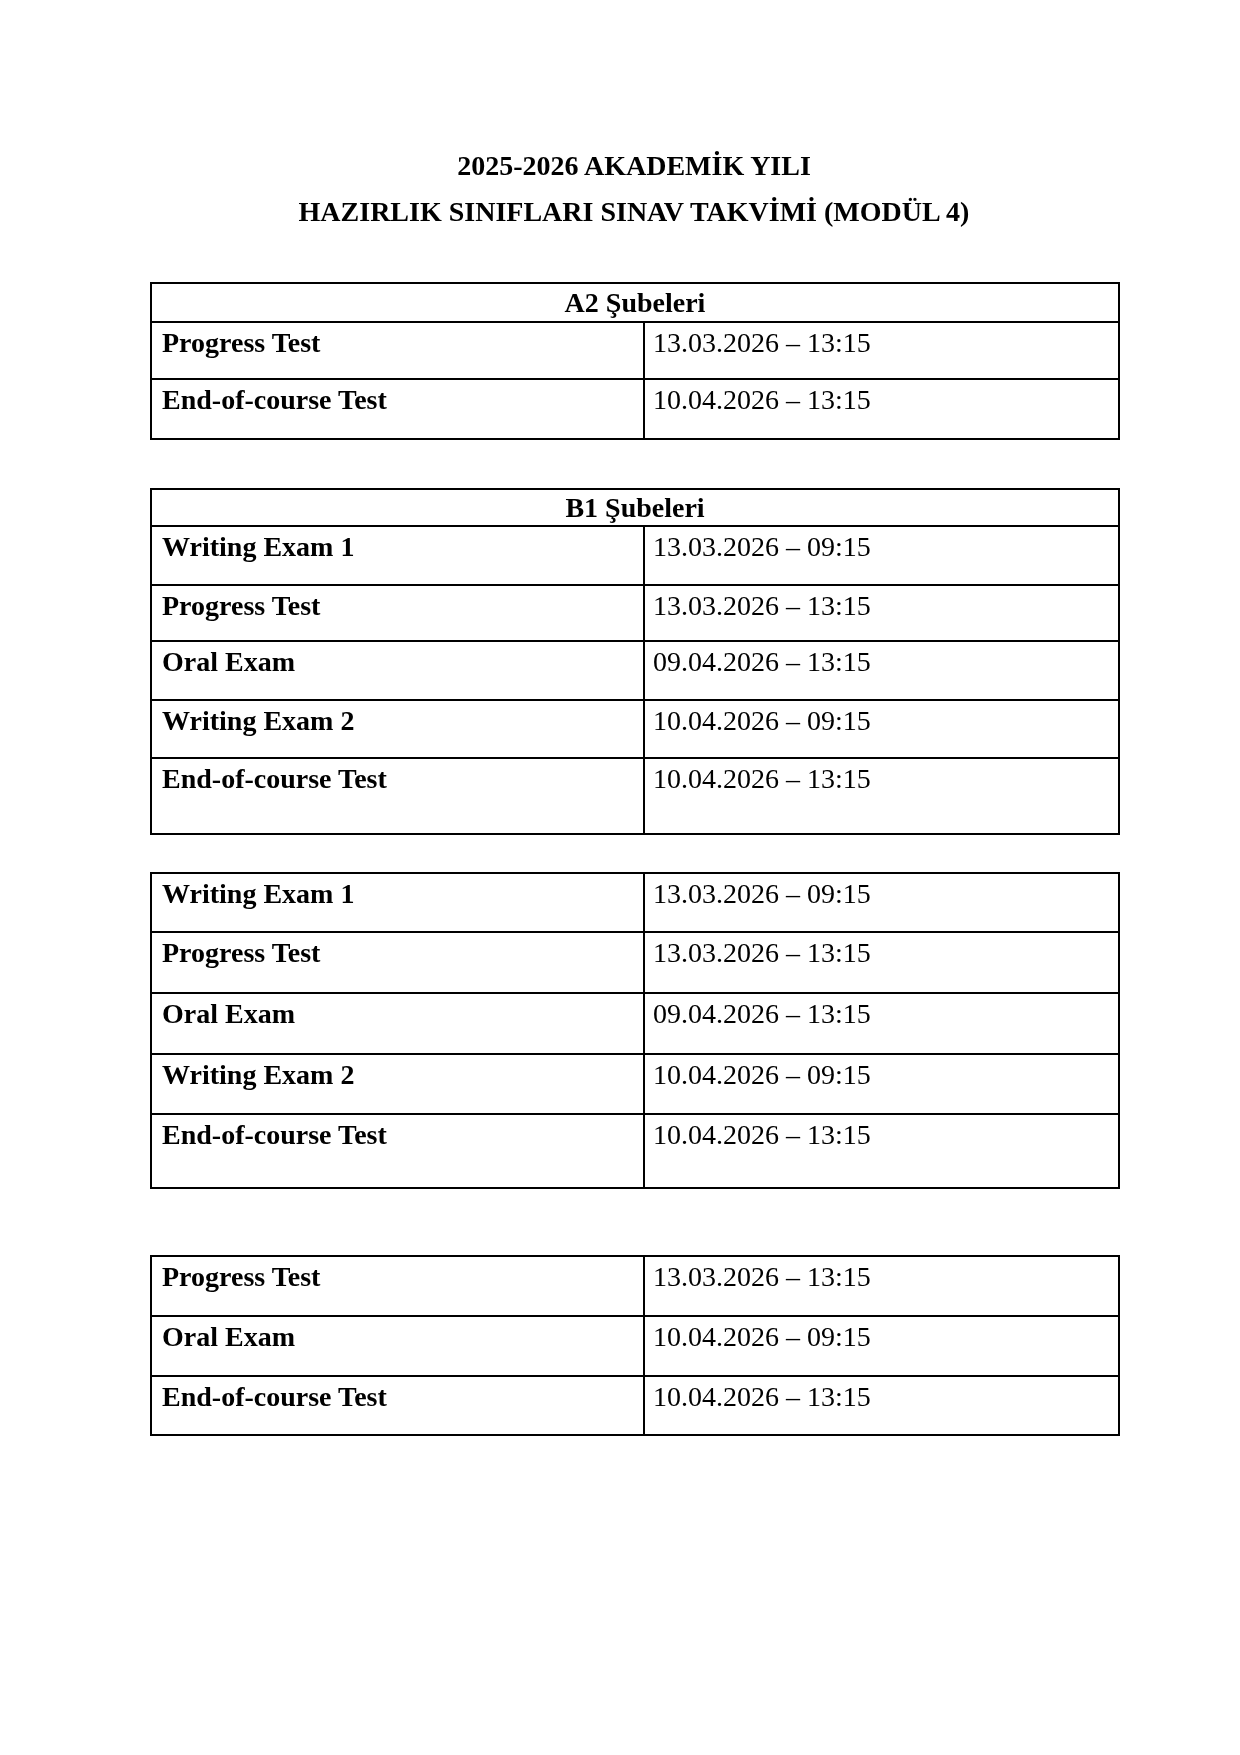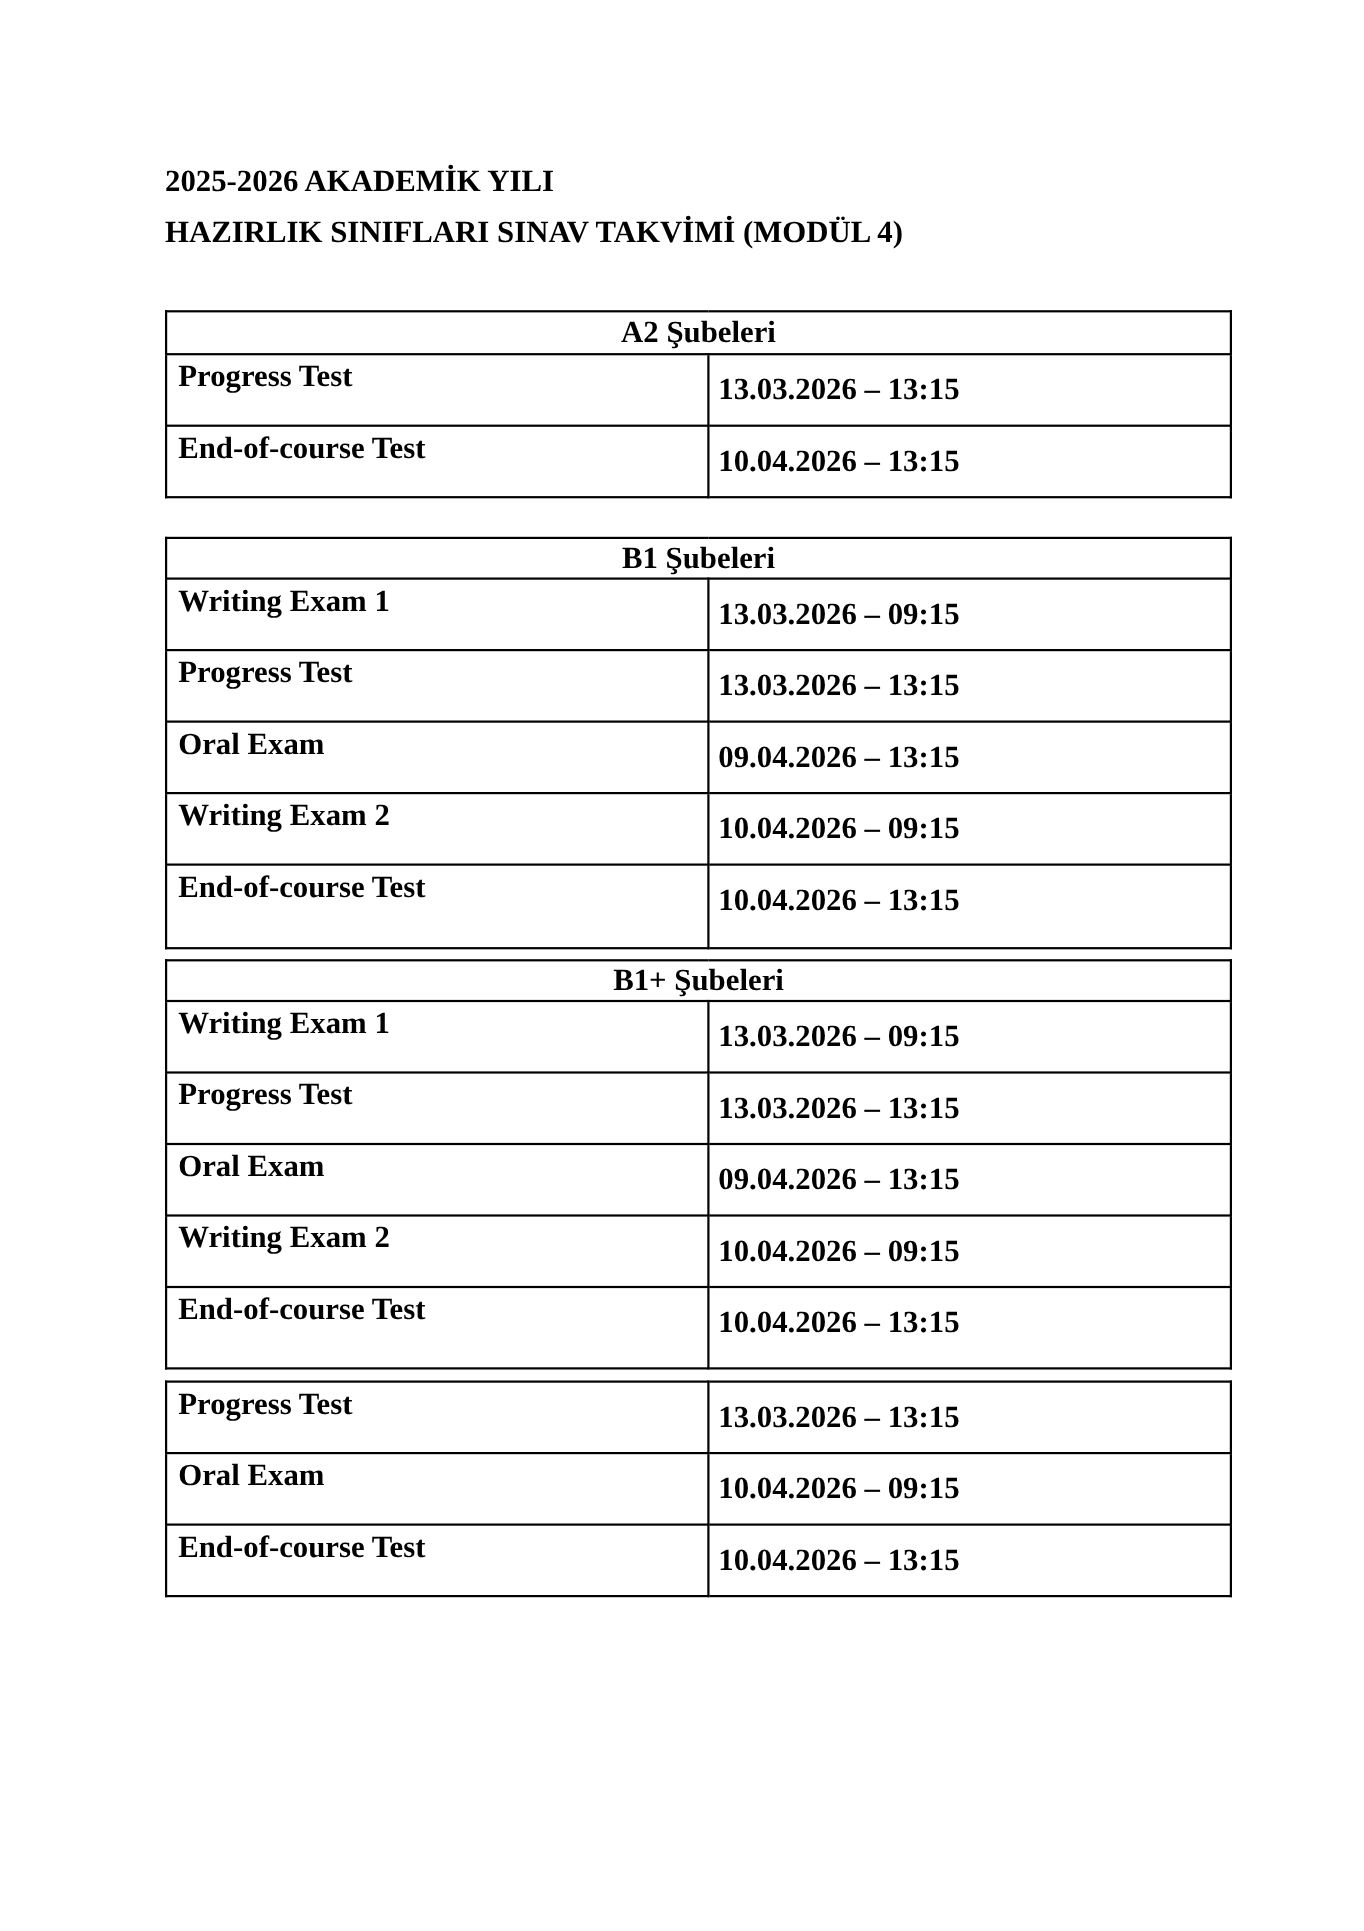--- a/index.html
+++ b/index.html
@@ -8,21 +8,21 @@
     width:1240px; height:1755px;
     font-family:"Liberation Serif","DejaVu Serif",serif;
     color:#000000;
   }
   .page {
     position:relative; width:1240px; height:1755px;
     background:#ffffff; overflow:hidden;
   }
   .title-line {
     position:absolute; left:150px; width:968px;
-    font-weight:bold;
+    text-align:center; font-weight:bold;
     font-size:28px; line-height:32px;
     white-space:nowrap;
   }
   #title-line-1 { top:150px; }
   #title-line-2 { top:196px; }
 
   table.exam {
     position:absolute; left:150px; width:968px;
     border-collapse:collapse; table-layout:fixed;
     background:#ffffff;
@@ -37,21 +37,21 @@
     font-size:28px; line-height:33px;
     overflow:hidden;
   }
   table.exam th {
     font-weight:bold; text-align:center; vertical-align:middle;
     padding:1px 4px;
     margin-top:40px;
   }
   table.exam td { vertical-align:top;margin-left:30px; }
   td.exam-name { font-weight:bold; padding:3px 10px; }
-  td.exam-date { font-weight:bold; padding:15px 8px; }
+  td.exam-date { font-weight:normal; padding:3px 8px; }
 </style>
 </head>
 <body>
 
 <div class="page">
 
   <div class="title-line" id="title-line-1">2025-2026 AKADEMİK YILI</div>
 
   <div class="title-line" id="title-line-2">HAZIRLIK SINIFLARI SINAV TAKVİMİ (MODÜL 4)</div>
 
@@ -106,23 +106,20 @@
       </tr>
     </tbody>
   </table>
 
   <table class="exam" id="table-b1p">
     <colgroup>
         <col style="width:493px">
         <col style="width:475px">
       </colgroup>
     <tbody>
-      <tr style="height:32px">
-        <th colspan="2">B1+ Şubeleri</th>
-      </tr>
       <tr style="height:59px">
         <td class="exam-name">Writing Exam 1</td>
         <td class="exam-date">13.03.2026 – 09:15</td>
       </tr>
       <tr style="height:61px">
         <td class="exam-name">Progress Test</td>
         <td class="exam-date">13.03.2026 – 13:15</td>
       </tr>
       <tr style="height:61px">
         <td class="exam-name">Oral Exam</td>

